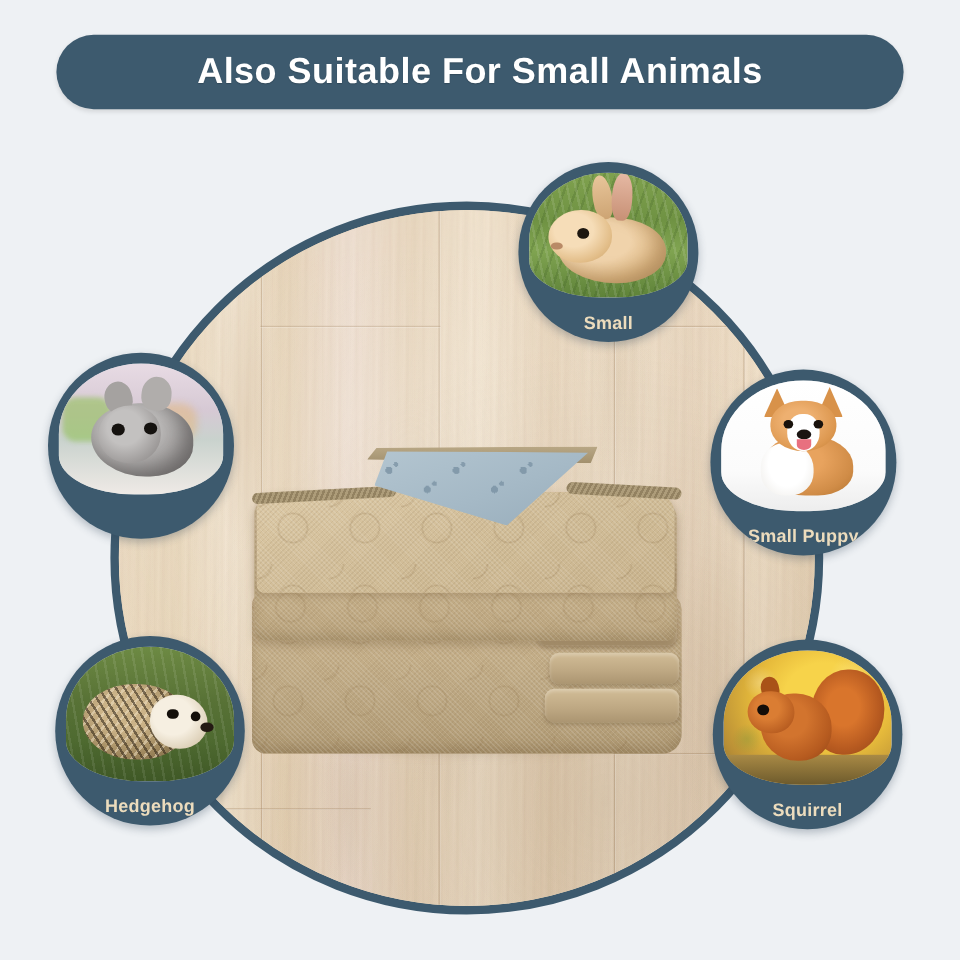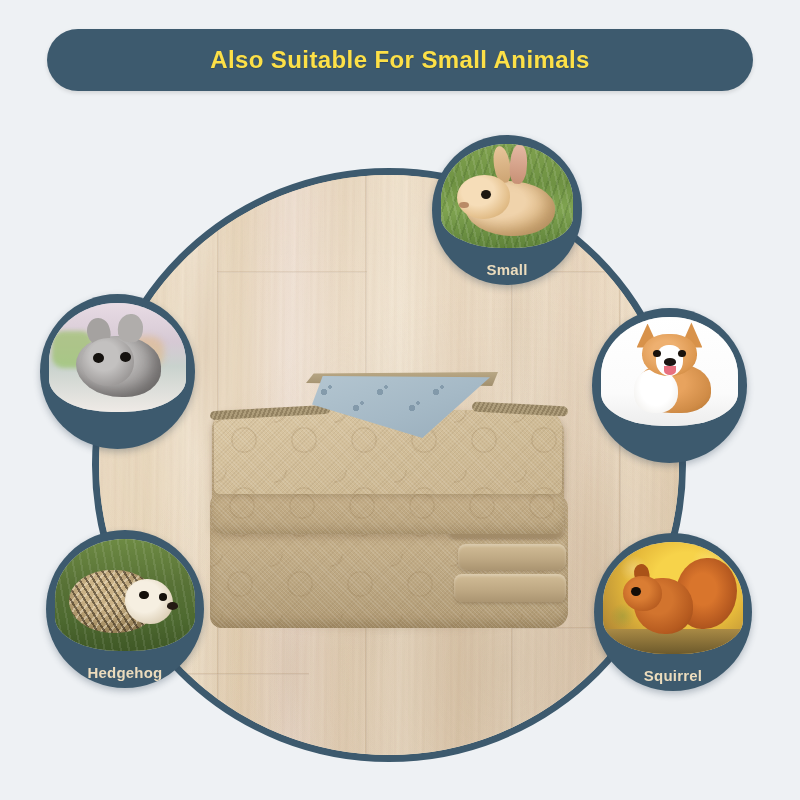--- a/index.html
+++ b/index.html
@@ -16,22 +16,22 @@
   
   .banner{
     position:absolute;
     left:47px;top:29px;width:706px;height:62px;
     background:#3d5a6e;
     border-radius:34px;
     display:flex;align-items:center;justify-content:center;
     box-shadow:0 2px 4px rgba(0,0,0,.12);
   }
   .banner-text{
-    color:#fde047;
-    font-size:24px;
+    color:#ffffff;
+    font-size:30px;
     font-weight:bold;
     letter-spacing:.4px;
     white-space:nowrap;
     text-shadow:0 1px 1px rgba(0,0,0,.18);
   }
 
   
   .wood-circle{
     position:absolute;
     left:92px;top:168px;width:594px;height:594px;
@@ -424,20 +424,21 @@
         <div class="pp-body"></div>
         <div class="pp-chest"></div>
         <div class="pp-head"></div>
         <div class="pp-face"></div>
         <div class="pp-eye1"></div>
         <div class="pp-eye2"></div>
         <div class="pp-nose"></div>
         <div class="pp-tongue"></div>
       </div>
     </div>
+    <div class="badge-label">Small Puppy</div>
   </div>
 
   <div class="badge" style="left:594px;top:533px;width:158px;height:158px;">
     <div class="badge-photo">
       <div class="ph ph-squirrel">
         <div class="sq-blur"></div>
         <div class="sq-ground"></div>
         <div class="sq-tail"></div>
         <div class="sq-body"></div>
         <div class="sq-ear"></div>

